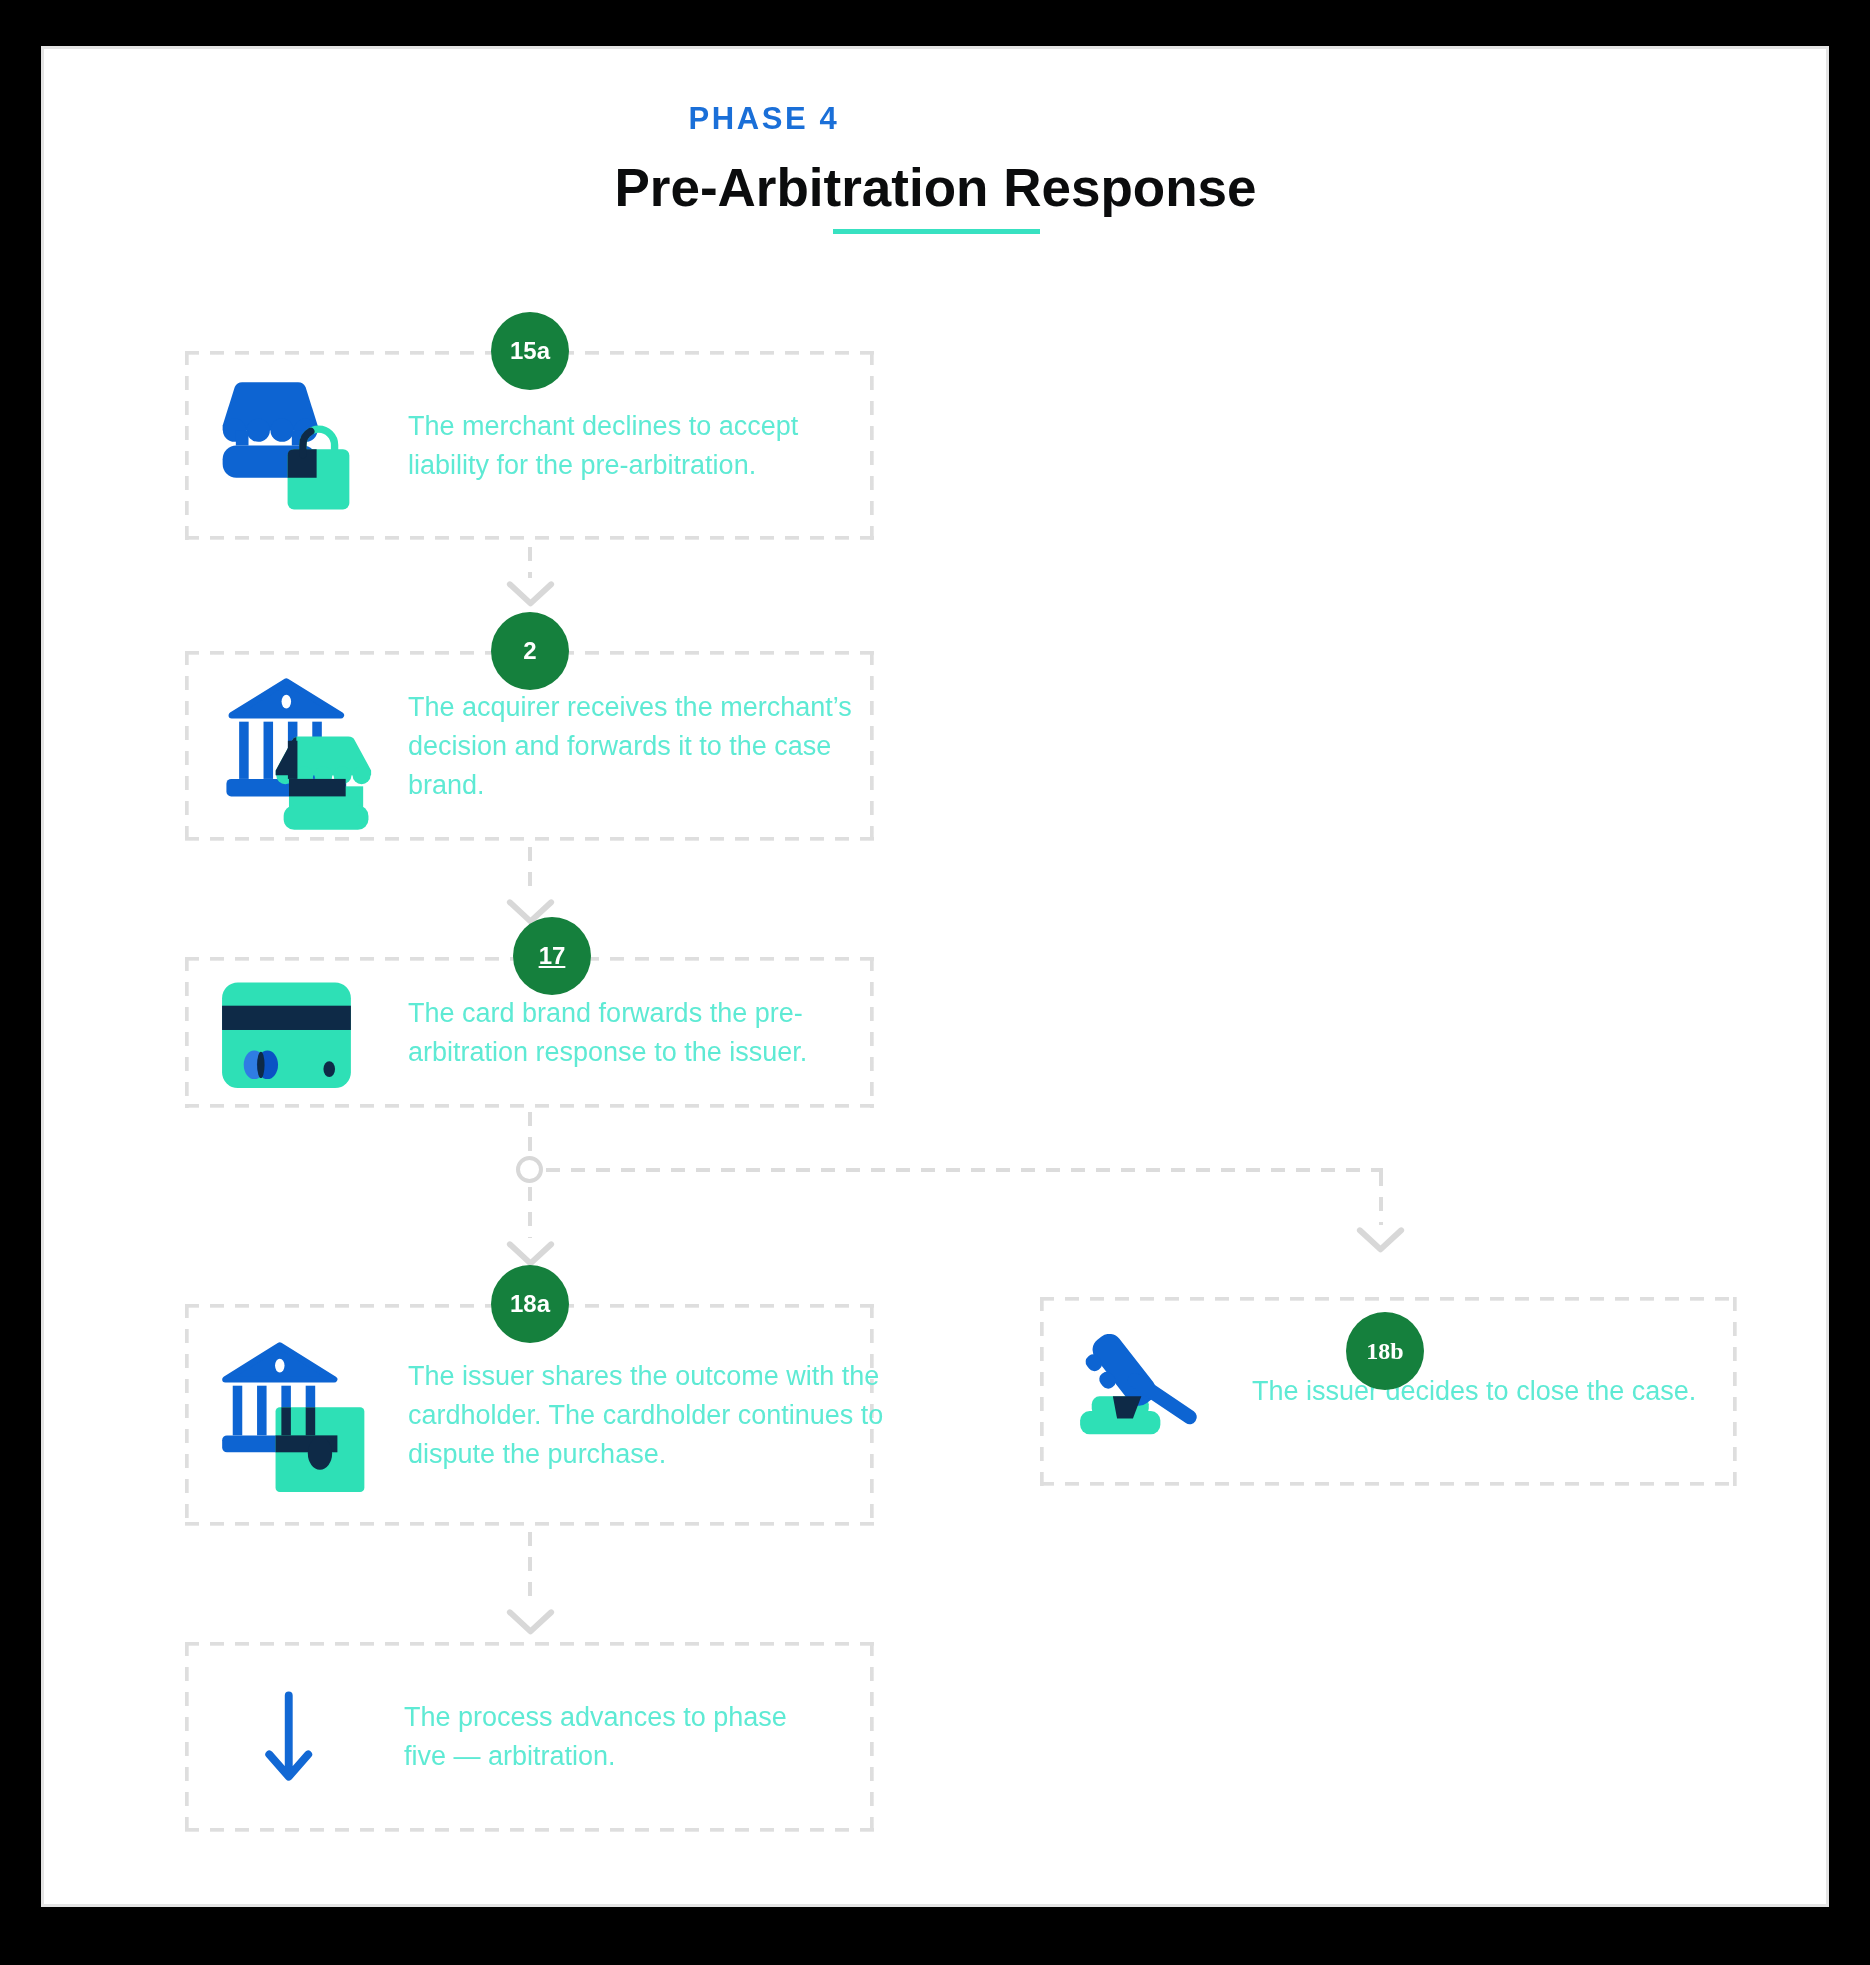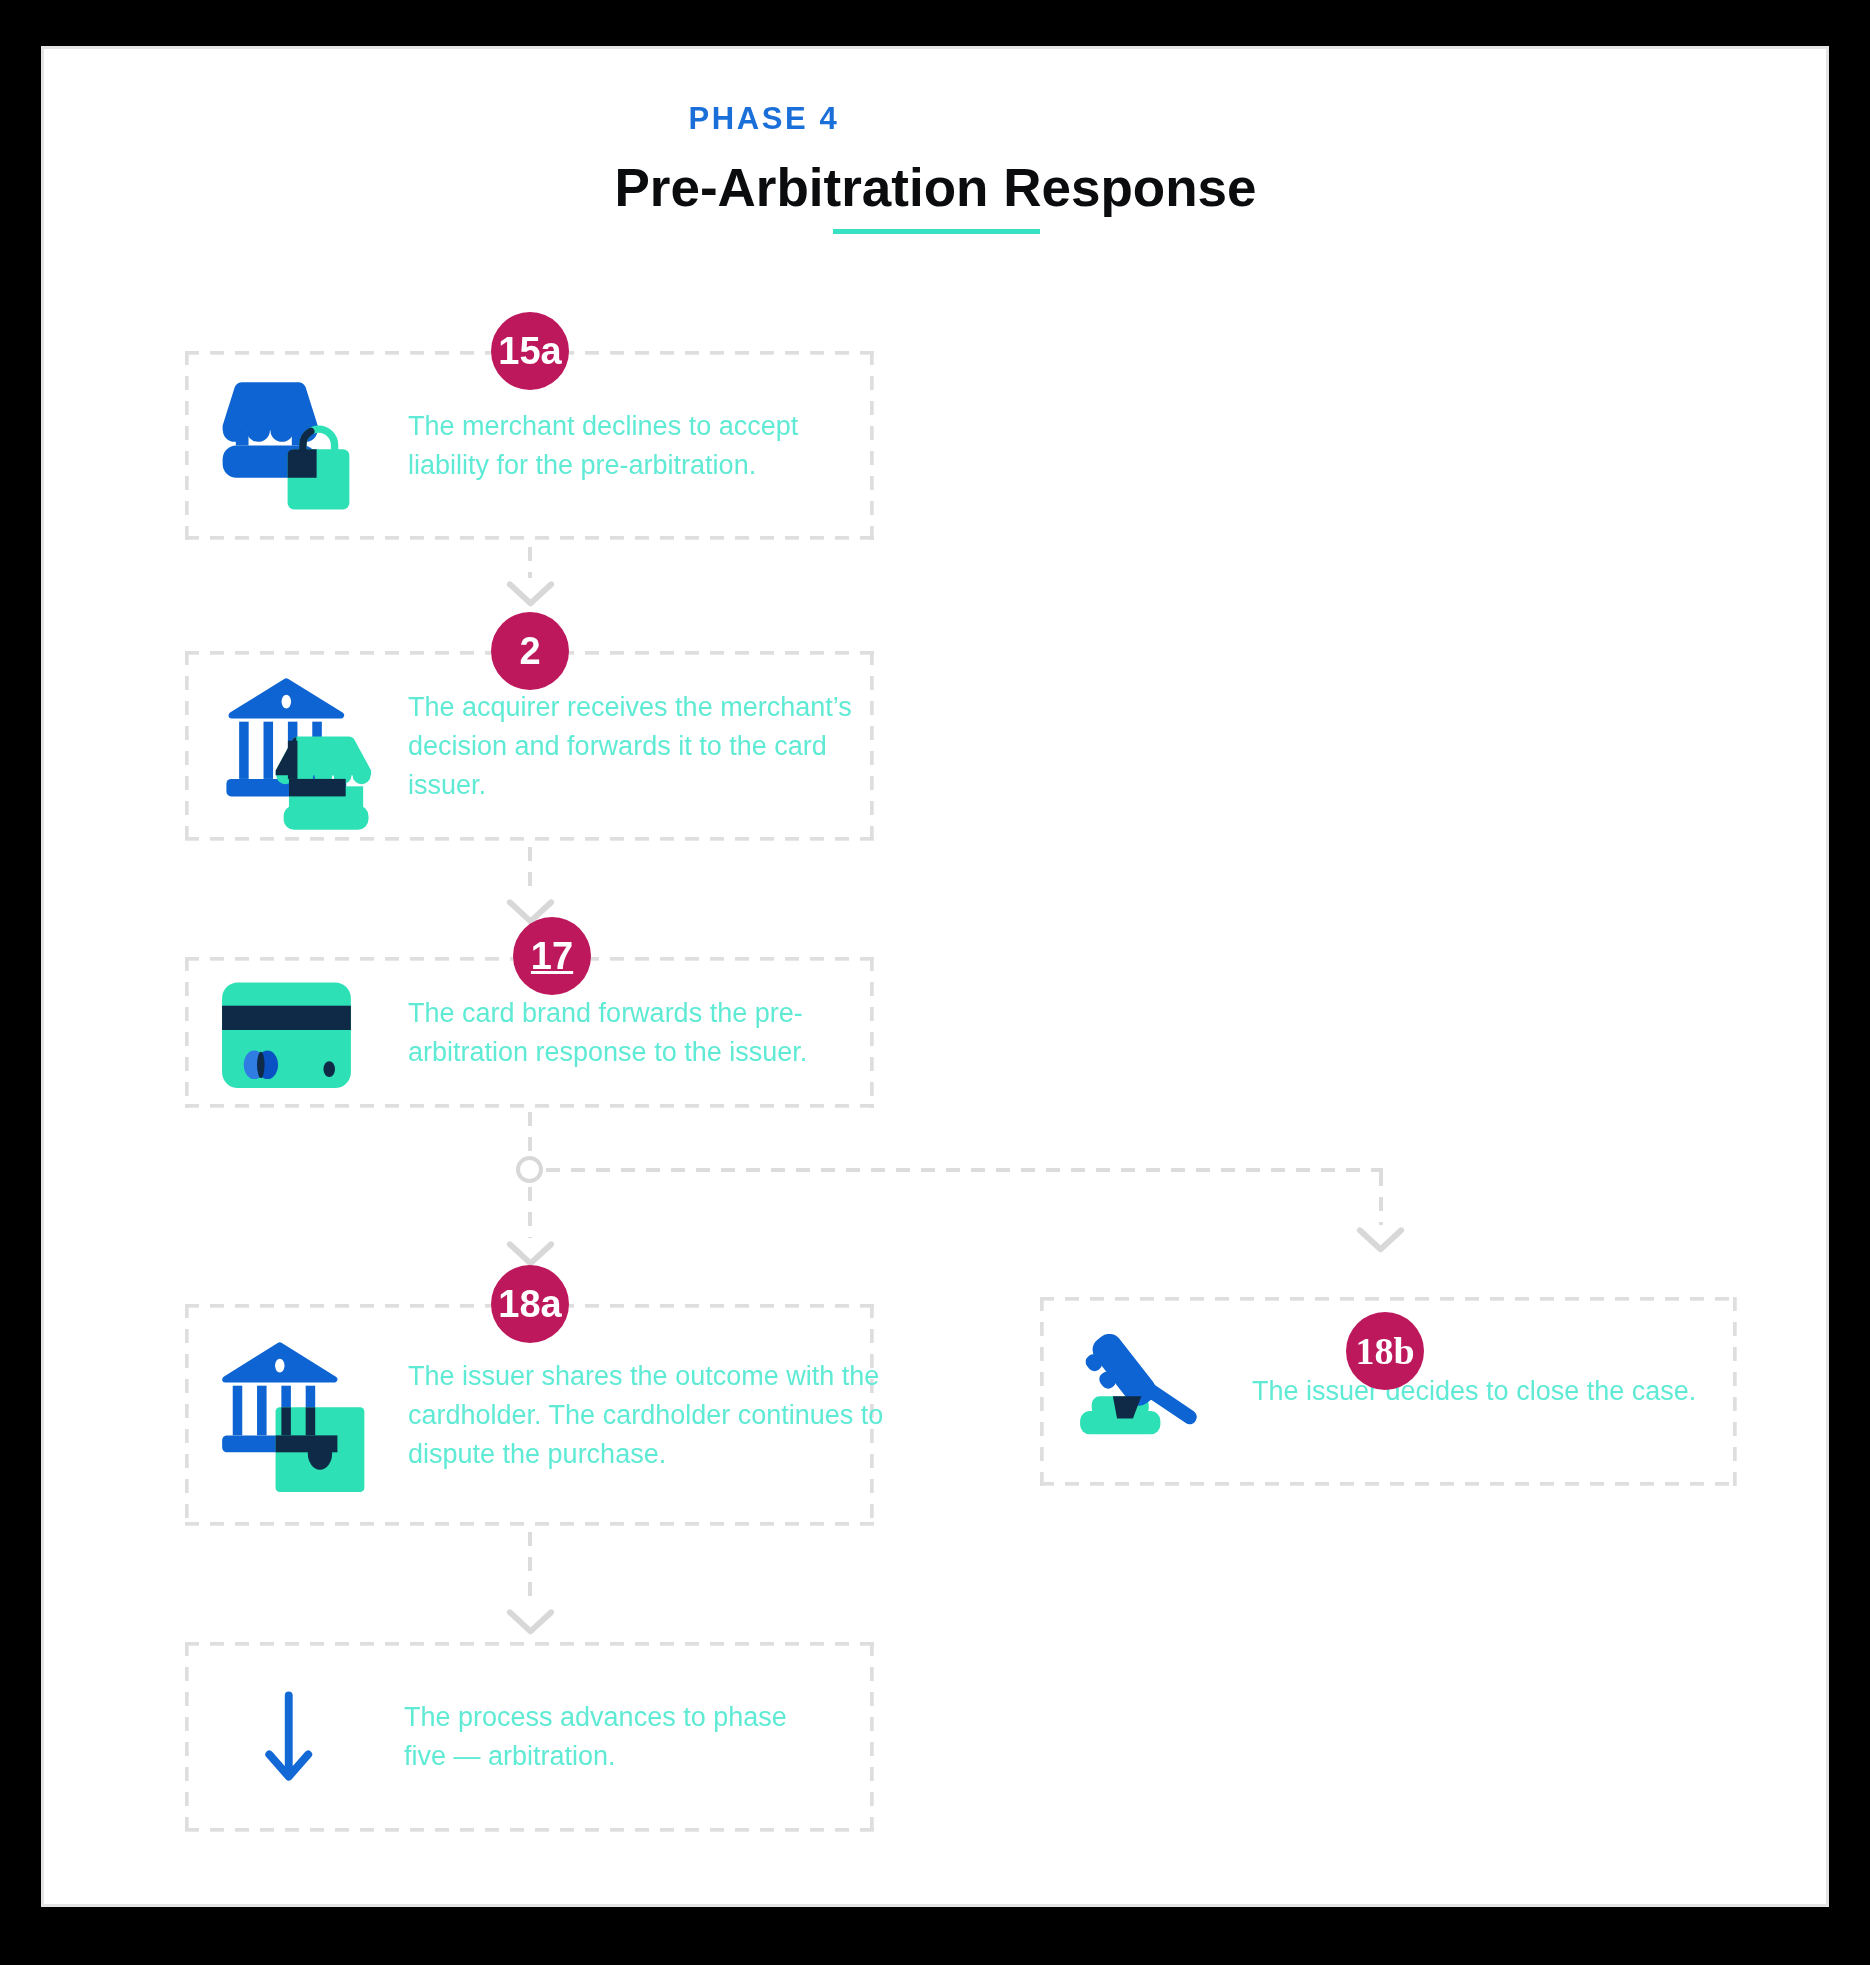--- a/index.html
+++ b/index.html
@@ -25,22 +25,22 @@
     background-image:
       repeating-linear-gradient(to right,#dedede 0 13.8px,transparent 13.8px 25px),
       repeating-linear-gradient(to right,#dedede 0 13.8px,transparent 13.8px 25px),
       repeating-linear-gradient(to bottom,#dedede 0 13.8px,transparent 13.8px 25px),
       repeating-linear-gradient(to bottom,#dedede 0 13.8px,transparent 13.8px 25px);
     background-position:0 0,0 100%,0 0,100% 0;
     background-size:100% 3.7px,100% 3.7px,3.7px 100%,3.7px 100%;
     background-repeat:no-repeat;
   }
   .badge{
-    width:78px;height:78px;border-radius:50%;background:#be185d;color:#fff;
-    font-size:38px;font-weight:700;display:flex;align-items:center;justify-content:center;
+    width:78px;height:78px;border-radius:50%;background:#15803d;color:#fff;
+    font-size:24px;font-weight:700;display:flex;align-items:center;justify-content:center;
     z-index:6;
   }
   .stext{
     display:flex;align-items:center;
     font-size:27px;line-height:39px;color:#5eead4;z-index:3;
   }
   .vdash{width:3.7px;background-image:repeating-linear-gradient(to bottom,#dcdcdc 0 13.8px,transparent 13.8px 25px);}
   .hdash{height:3.7px;background-image:repeating-linear-gradient(to right,#dcdcdc 0 13.8px,transparent 13.8px 25px);}
   .jcircle{width:19px;height:19px;border:4.2px solid #d8d8d8;border-radius:50%;background:#fff;z-index:4;}
   svg{display:block;}
@@ -105,21 +105,21 @@
       <rect x="132" y="206" width="140" height="39"></rect>
       <rect x="122" y="242" width="160" height="46" rx="20"></rect>
     </g>
     <g fill="#0e2a47">
       <rect x="130" y="120" width="18" height="72"></rect>
       <rect x="132" y="192" width="107" height="33"></rect>
       <path d="M107,176 L138,119 Q140,114 146,113 L146,185 H107 Z"></path>
     </g>
   </svg>
 </div>
-<div class="abs stext" style="left:408px;top:651px;height:190px;width:498px;">The acquirer receives the merchant’s decision and forwards it to the card issuer.</div>
+<div class="abs stext" style="left:408px;top:651px;height:190px;width:498px;">The acquirer receives the merchant’s decision and forwards it to the case brand.</div>
 <div class="abs badge" style="left:491px;top:612px;">2</div>
 
 <div class="abs vdash" style="left:528px;top:847px;height:49px;"></div>
 <div class="abs" style="left:505px;top:898px;z-index:1;">
   <svg viewBox="0 0 96 52" width="51" height="27.6">
       <path d="M9,8 L48,44 L87,8" fill="none" stroke="#d8d8d8" stroke-width="11" stroke-linecap="round" stroke-linejoin="round"></path>
     </svg>
 </div>
 
 <div class="abs sbox" style="left:185px;top:957px;width:689px;height:151px;"></div>

